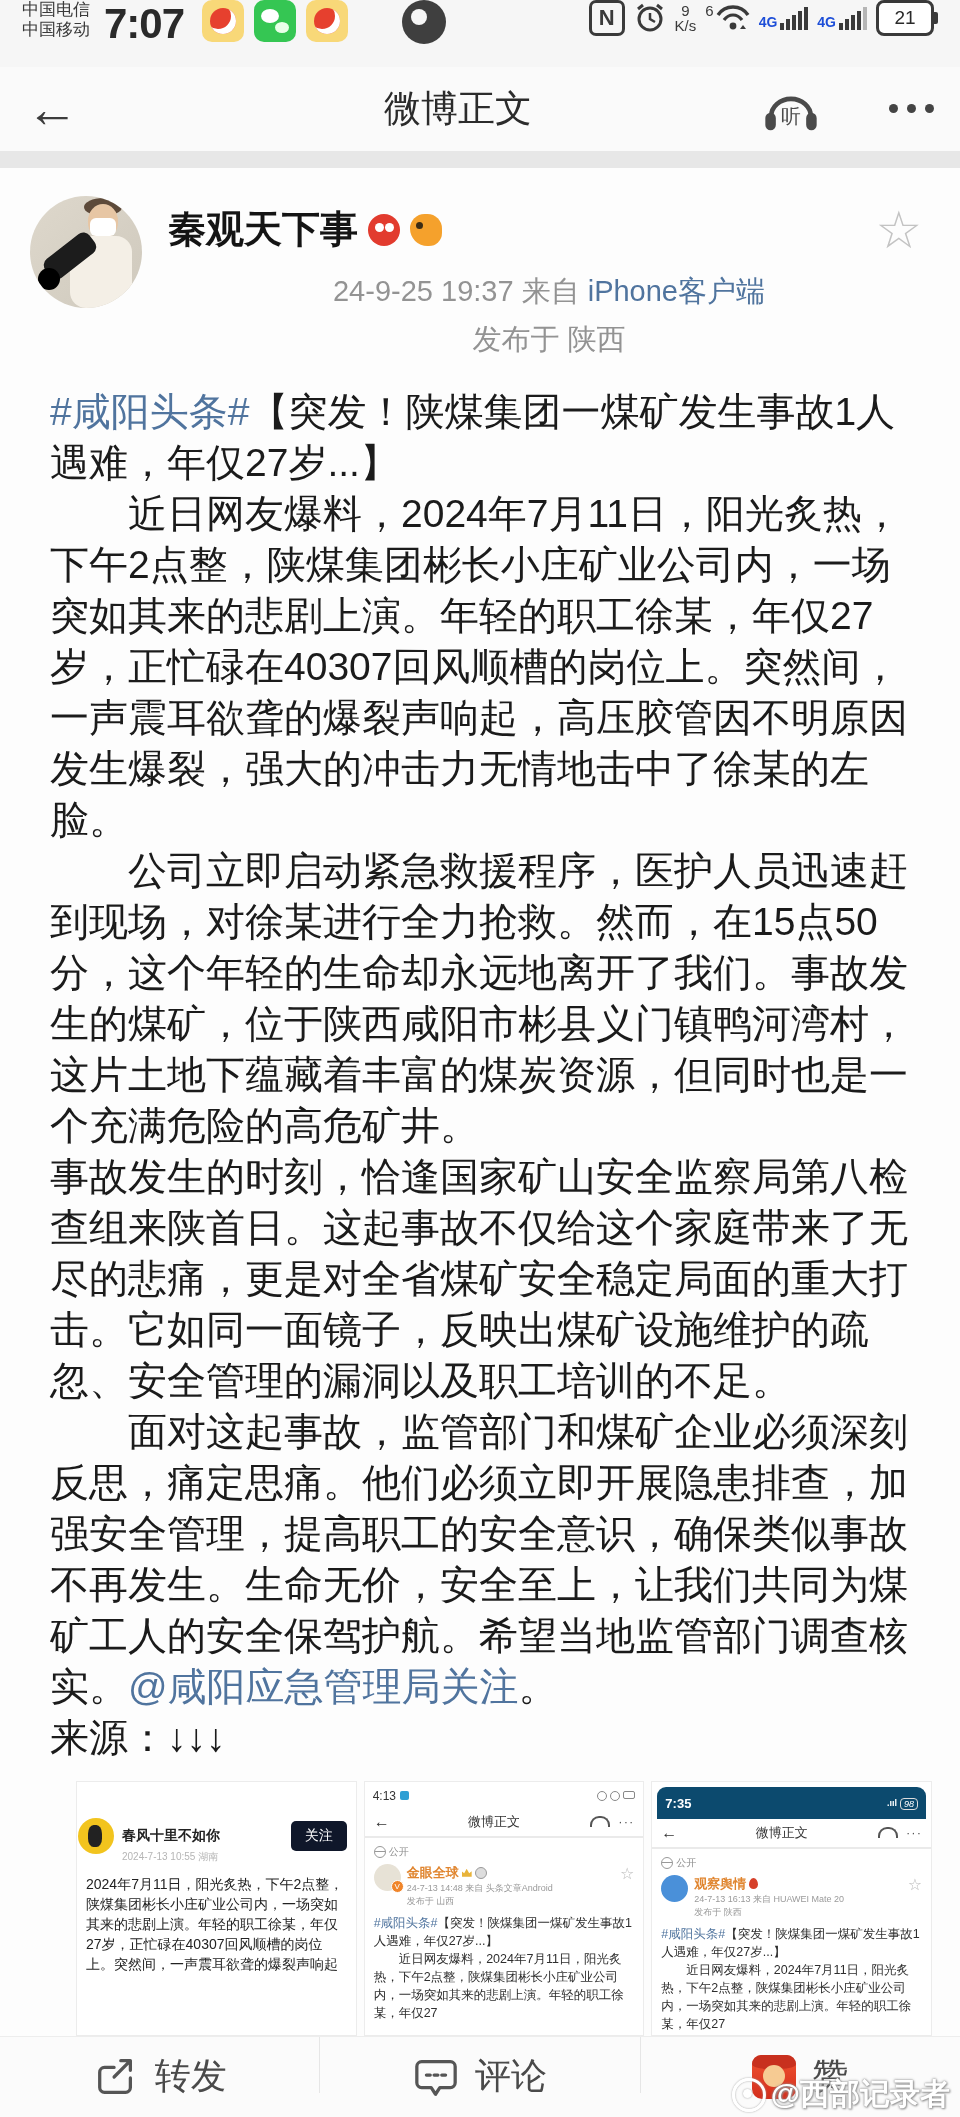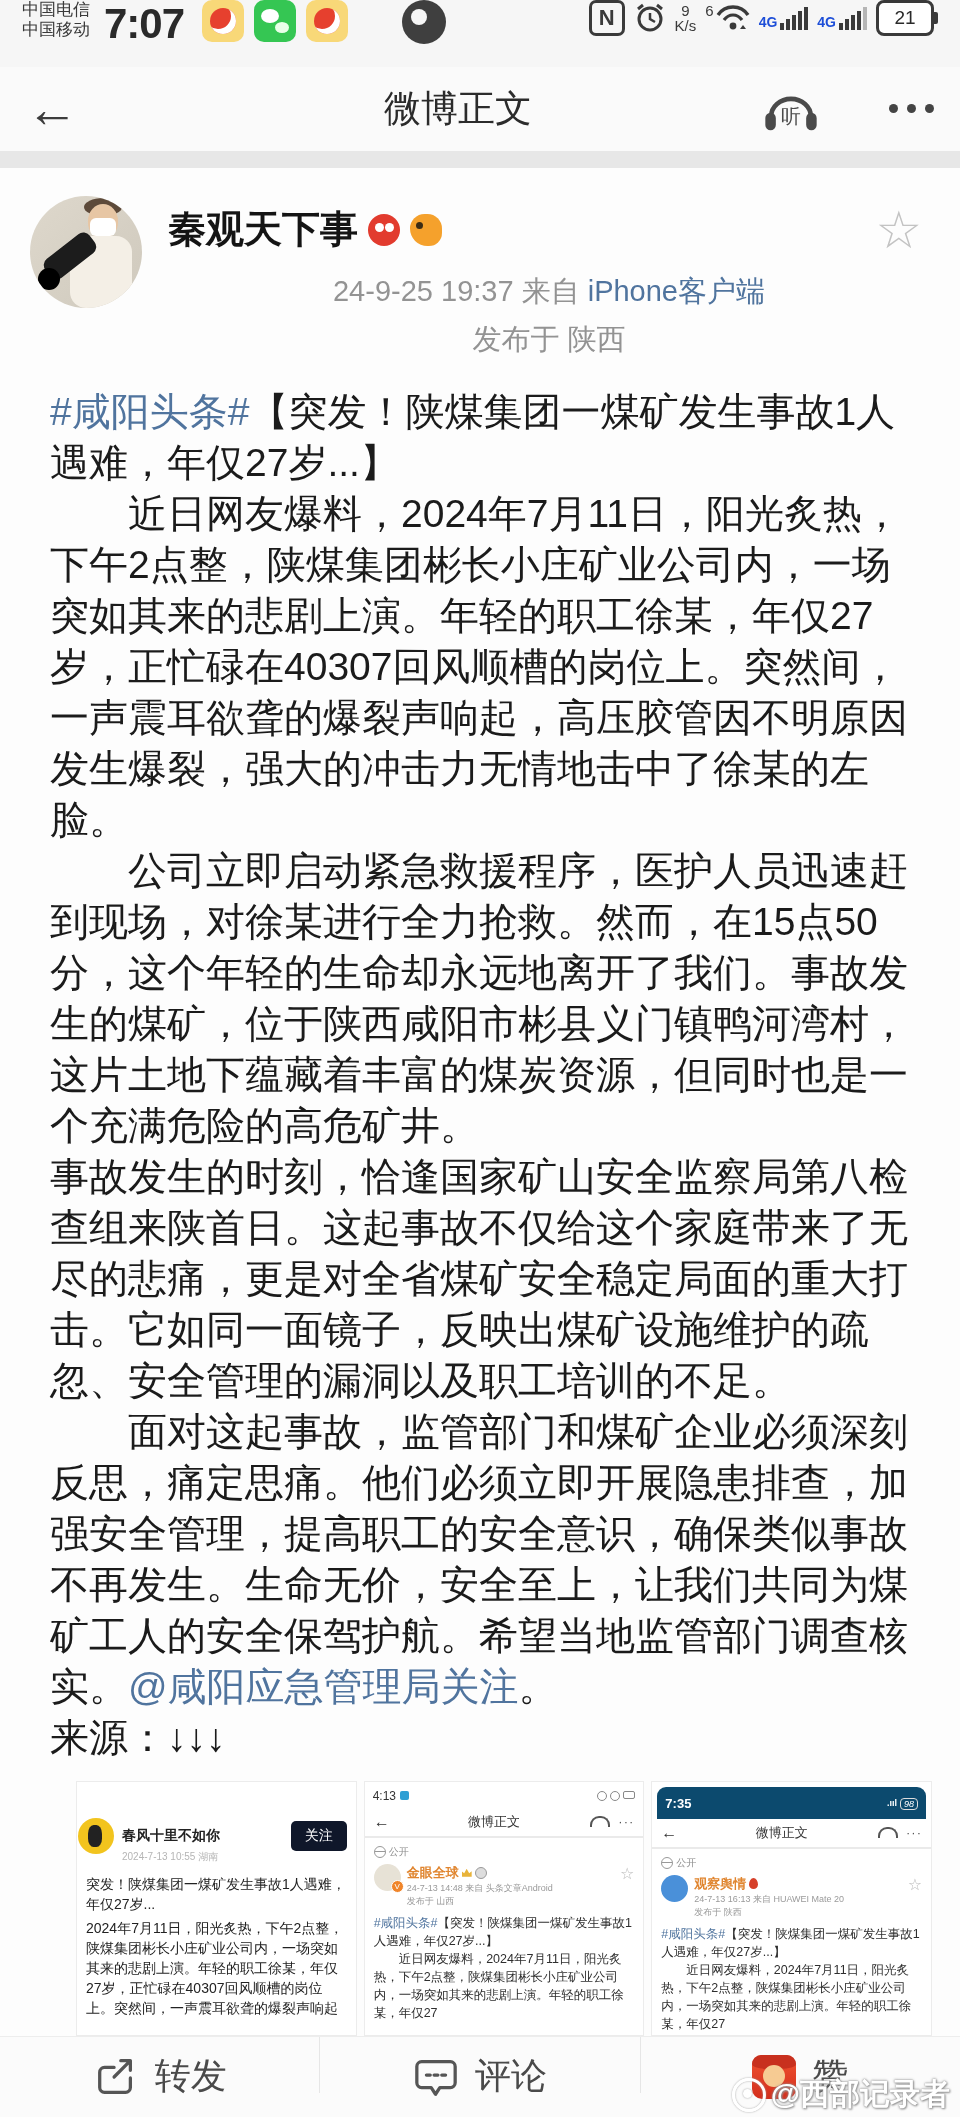--- a/index.html
+++ b/index.html
@@ -236,21 +236,20 @@
 
     <div class="t">
       <div class="pad">
         <div class="mini-header1">
           <span class="av-yellow"></span>
           <span class="t1-name">春风十里不如你</span>
           <span class="follow-btn">关注</span>
         </div>
         <div class="t1-date">2024-7-13 10:55 湖南</div>
         <div class="t1-text">
-          <p>突发！陕煤集团一煤矿发生事故1人遇难，年仅27岁...</p>
           <p>2024年7月11日，阳光炙热，下午2点整，陕煤集团彬长小庄矿业公司内，一场突如其来的悲剧上演。年轻的职工徐某，年仅27岁，正忙碌在40307回风顺槽的岗位上。突然间，一声震耳欲聋的爆裂声响起</p>
         </div>
       </div>
     </div>
 
     <div class="t">
       <div class="mini-status">
         <span><span>4:13</span><span class="sq"></span></span>
         <span class="mini-ic">
             <i></i>

